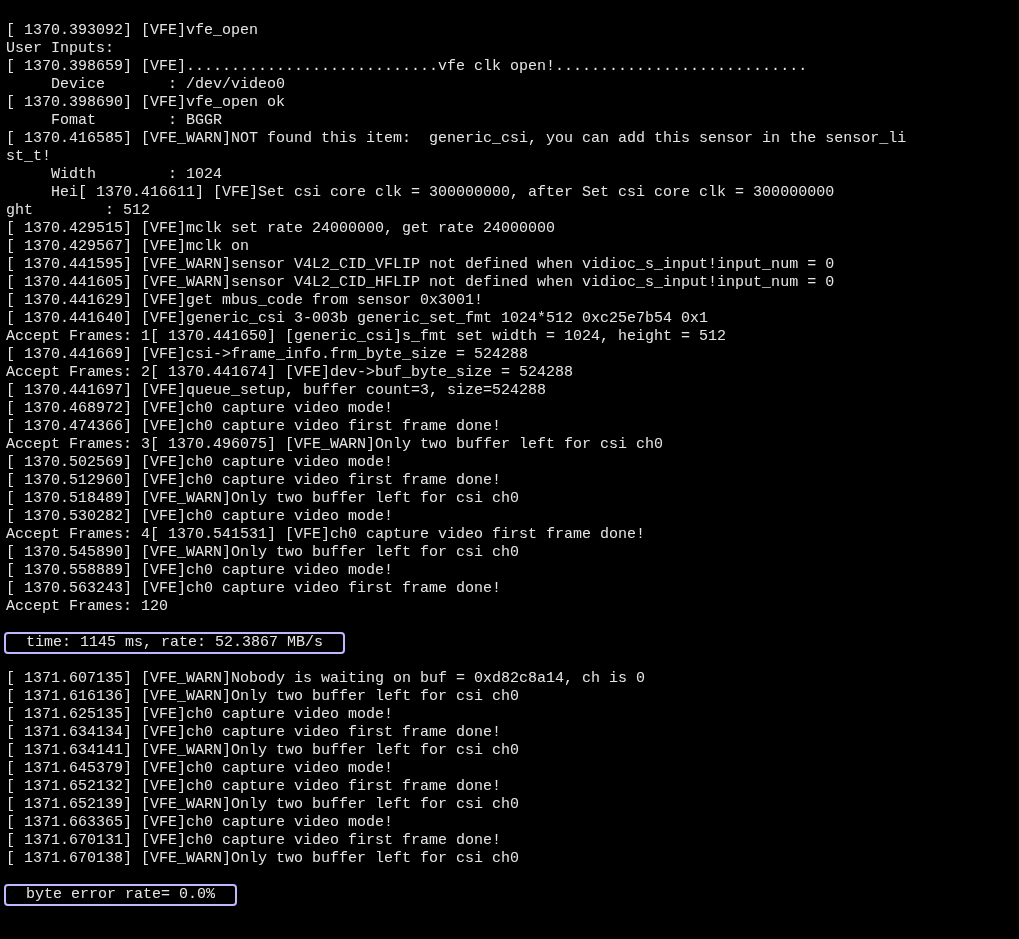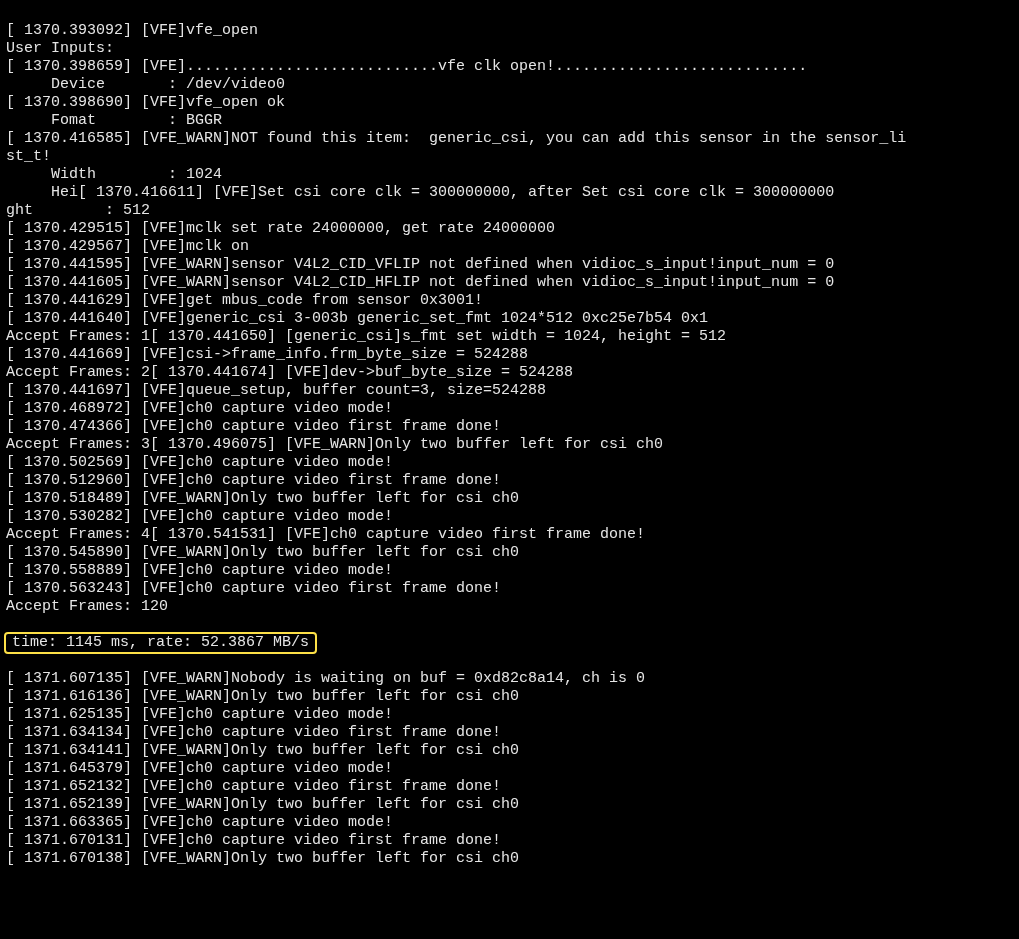--- a/index.html
+++ b/index.html
@@ -11,30 +11,31 @@
     padding: 4px 6px;
   }
   .terminal {
     font-family: "Consolas", "Liberation Mono", "Courier New", monospace;
     font-size: 15px;
     line-height: 18px;
     color: #e5e5e5;
     white-space: pre;
   }
   .hl {
-    border: 2px solid #fde047;
+    border: 2px solid #c4b5fd;
     border-radius: 4px;
     display: inline-block;
-    padding: 0 6px;
+    padding: 0 20px;
     margin: -2px -2px;
   }
   .row { display:block; }
 </style>
 </head>
 <body>
 
 <div class="terminal">
 <span id="block-a"><span class="row">[ 1370.393092] [VFE]vfe_open</span><span class="row">User Inputs:</span><span class="row">[ 1370.398659] [VFE]............................vfe clk open!............................</span><span class="row">     Device       : /dev/video0</span><span class="row">[ 1370.398690] [VFE]vfe_open ok</span><span class="row">     Fomat        : BGGR</span><span class="row">[ 1370.416585] [VFE_WARN]NOT found this item:  generic_csi, you can add this sensor in the sensor_li</span><span class="row">st_t!</span><span class="row">     Width        : 1024</span><span class="row">     Hei[ 1370.416611] [VFE]Set csi core clk = 300000000, after Set csi core clk = 300000000</span><span class="row">ght        : 512</span><span class="row"></span><span class="row">[ 1370.429515] [VFE]mclk set rate 24000000, get rate 24000000</span><span class="row">[ 1370.429567] [VFE]mclk on</span><span class="row">[ 1370.441595] [VFE_WARN]sensor V4L2_CID_VFLIP not defined when vidioc_s_input!input_num = 0</span><span class="row">[ 1370.441605] [VFE_WARN]sensor V4L2_CID_HFLIP not defined when vidioc_s_input!input_num = 0</span><span class="row">[ 1370.441629] [VFE]get mbus_code from sensor 0x3001!</span><span class="row">[ 1370.441640] [VFE]generic_csi 3-003b generic_set_fmt 1024*512 0xc25e7b54 0x1</span><span class="row">Accept Frames: 1[ 1370.441650] [generic_csi]s_fmt set width = 1024, height = 512</span><span class="row">[ 1370.441669] [VFE]csi-&gt;frame_info.frm_byte_size = 524288</span><span class="row">Accept Frames: 2[ 1370.441674] [VFE]dev-&gt;buf_byte_size = 524288</span><span class="row">[ 1370.441697] [VFE]queue_setup, buffer count=3, size=524288</span><span class="row">[ 1370.468972] [VFE]ch0 capture video mode!</span><span class="row">[ 1370.474366] [VFE]ch0 capture video first frame done!</span><span class="row">Accept Frames: 3[ 1370.496075] [VFE_WARN]Only two buffer left for csi ch0</span><span class="row">[ 1370.502569] [VFE]ch0 capture video mode!</span><span class="row">[ 1370.512960] [VFE]ch0 capture video first frame done!</span><span class="row">[ 1370.518489] [VFE_WARN]Only two buffer left for csi ch0</span><span class="row">[ 1370.530282] [VFE]ch0 capture video mode!</span><span class="row">Accept Frames: 4[ 1370.541531] [VFE]ch0 capture video first frame done!</span><span class="row">[ 1370.545890] [VFE_WARN]Only two buffer left for csi ch0</span><span class="row">[ 1370.558889] [VFE]ch0 capture video mode!</span><span class="row">[ 1370.563243] [VFE]ch0 capture video first frame done!</span><span class="row">Accept Frames: 120</span></span>
 <span class="row"><span class="hl">time: 1145 ms, rate: 52.3867 MB/s</span></span>
 <span id="block-b"><span class="row">[ 1371.607135] [VFE_WARN]Nobody is waiting on buf = 0xd82c8a14, ch is 0</span><span class="row">[ 1371.616136] [VFE_WARN]Only two buffer left for csi ch0</span><span class="row">[ 1371.625135] [VFE]ch0 capture video mode!</span><span class="row">[ 1371.634134] [VFE]ch0 capture video first frame done!</span><span class="row">[ 1371.634141] [VFE_WARN]Only two buffer left for csi ch0</span><span class="row">[ 1371.645379] [VFE]ch0 capture video mode!</span><span class="row">[ 1371.652132] [VFE]ch0 capture video first frame done!</span><span class="row">[ 1371.652139] [VFE_WARN]Only two buffer left for csi ch0</span><span class="row">[ 1371.663365] [VFE]ch0 capture video mode!</span><span class="row">[ 1371.670131] [VFE]ch0 capture video first frame done!</span><span class="row">[ 1371.670138] [VFE_WARN]Only two buffer left for csi ch0</span></span>
+<span class="row"><span class="hl">byte error rate= 0.0%</span></span>
 
 
 </div>
 
 </body></html>

